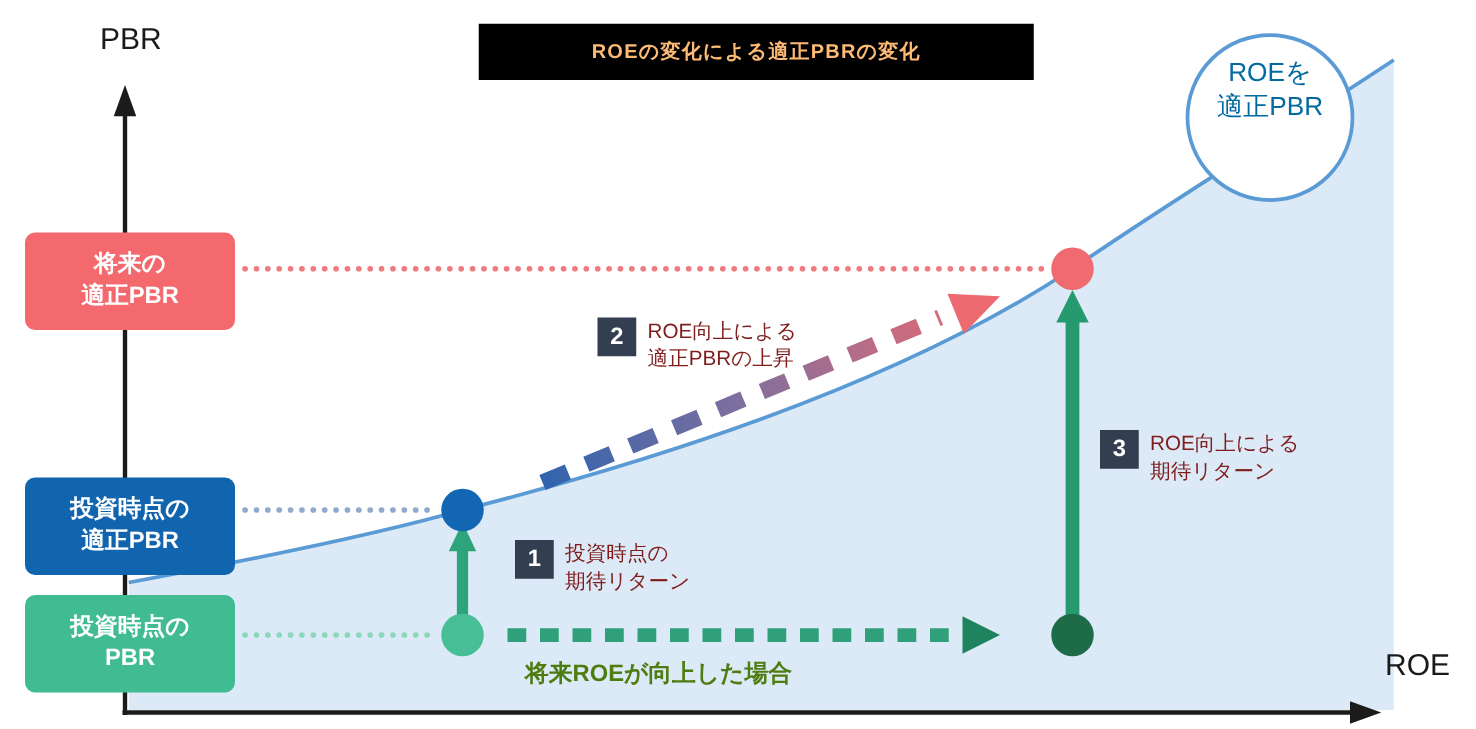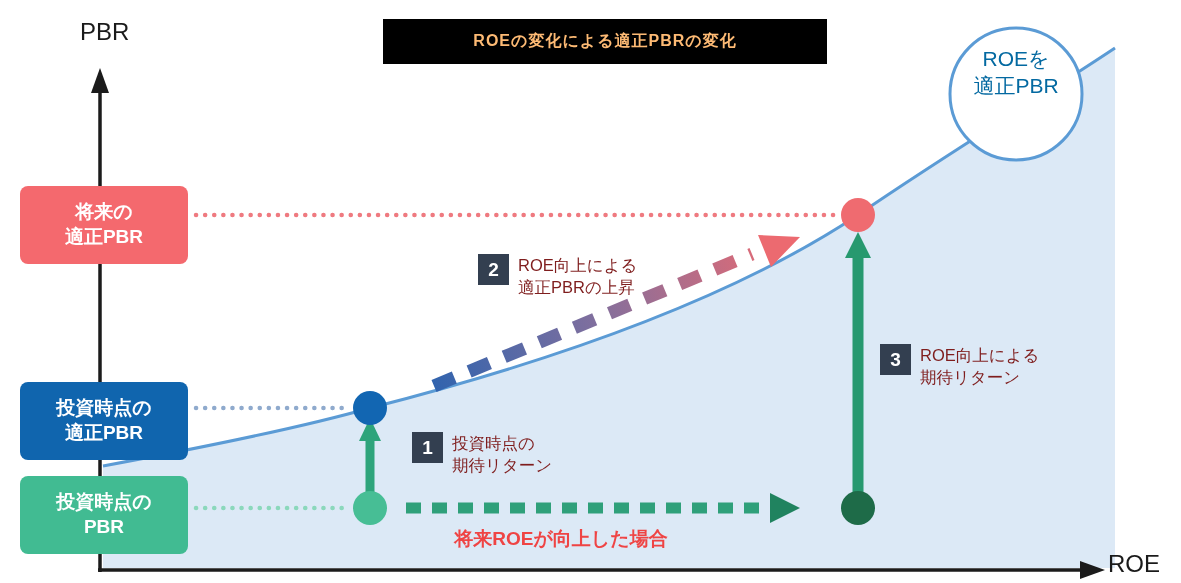--- a/index.html
+++ b/index.html
@@ -8,21 +8,21 @@
   .stage svg{position:absolute;left:0;top:0;}
 
   .title-box{
     position:absolute;left:383px;top:19px;width:444px;height:45px;
     background:#000000;color:#fdba74;display:flex;align-items:center;justify-content:center;
     font-size:16px;font-weight:bold;letter-spacing:1px;
   }
 
   .axis-label{position:absolute;color:#1a1a1a;font-size:24px;font-weight:500;}
   .axis-label.y{left:80px;top:18px;}
-  .axis-label.x{left:1108px;top:550px;}
+  .axis-label.x{left:1108px;top:519px;}
 
   .side-box{
     position:absolute;left:20px;width:168px;height:78px;border-radius:8px;
     color:#ffffff;font-weight:bold;font-size:19px;line-height:1.3;
     display:flex;flex-direction:column;align-items:center;justify-content:center;text-align:center;
   }
   .side-box.red{top:186px;background:#F4696E;}
   .side-box.blue{top:382px;background:#1065AE;}
   .side-box.green{top:476px;background:#41BB92;}
 
@@ -37,22 +37,22 @@
     width:31px;height:31px;background:#333F50;color:#ffffff;flex:0 0 auto;
     display:flex;align-items:center;justify-content:center;font-size:19px;font-weight:bold;
   }
   .step .txt{color:#7f1d1d;font-size:16.5px;line-height:1.32;padding-top:1px;}
   .step .txt span{display:block;}
   .step.s1{left:412px;top:432px;}
   .step.s2{left:478px;top:254px;}
   .step.s3{left:880px;top:344px;}
 
   .bottom-note{
-    position:absolute;left:396px;top:526px;width:330px;text-align:center;
-    color:#ef4444;font-size:19px;font-weight:bold;
+    position:absolute;left:420px;top:526px;width:330px;
+    color:#4d7c0f;font-size:19px;font-weight:bold;
   }
 </style>
 </head>
 <body>
 
 <div class="stage">
 
   <svg width="1181" height="583" viewBox="0 0 1181 583">
     <defs>
       <linearGradient id="diagGrad" gradientUnits="userSpaceOnUse" x1="430" y1="388" x2="795" y2="245">

